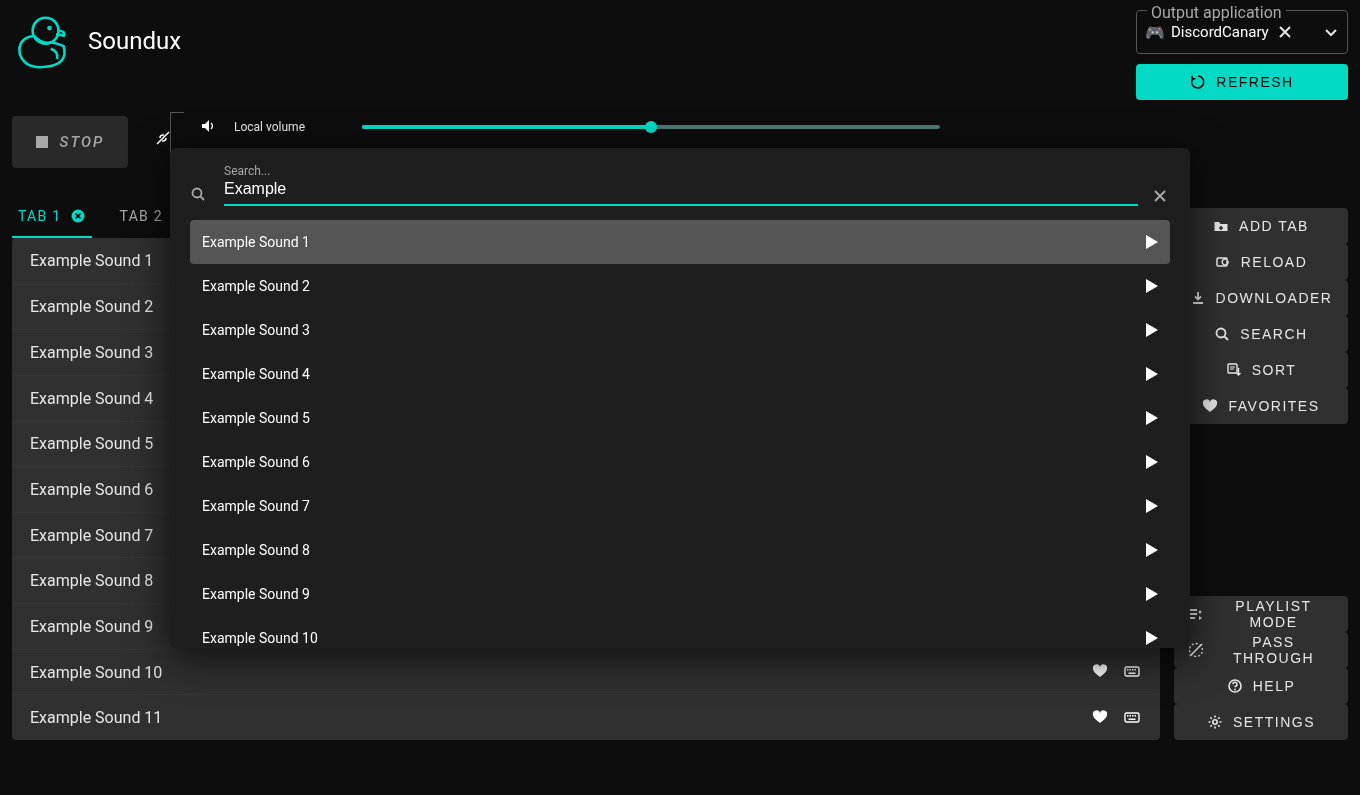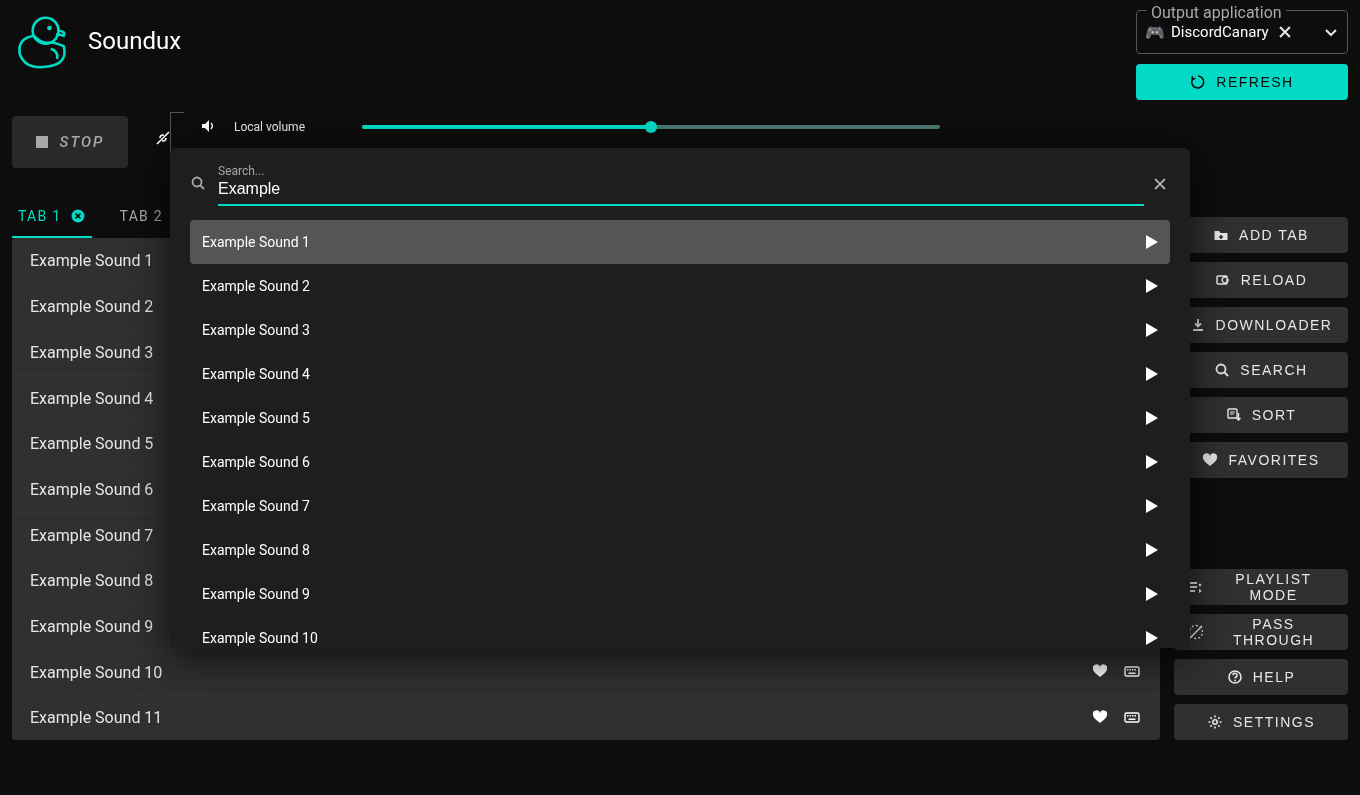--- a/index.html
+++ b/index.html
@@ -229,22 +229,20 @@
     color: var(--text);
   }
   .sound-row .name { flex: 1; }
   .sound-row .ic { display: inline-flex; margin-left: 14px; color: #fff; }
   .sound-row + .sound-row { border-top: 1px solid rgba(255,255,255,0.03); }
 
   .right {
     width: 174px;
     display: flex;
     flex-direction: column;
-    gap: 9px;
-    margin-top: 9px;
   }
   .right .btn { width: 100%; }
   .spacer { flex: 1; }
 
   
   .modal {
     position: absolute;
     left: 170px;
     top: 148px;
     right: 170px;
@@ -253,22 +251,22 @@
     border-radius: 6px;
     box-shadow: 0 10px 40px rgba(0,0,0,0.7);
     display: flex;
     flex-direction: column;
     padding: 10px 20px 0 20px;
     z-index: 50;
     overflow: hidden;
   }
   .search-bar {
     display: flex;
-    align-items: center;
-    gap: 8px;
+    align-items: flex-end;
+    gap: 14px;
     padding: 6px 0 0 0;
   }
   .search-input-wrap {
     flex: 1;
     position: relative;
     border-bottom: 2px solid var(--accent);
     padding-bottom: 4px;
   }
   .search-input-wrap .legend {
     font-size: 12px;

